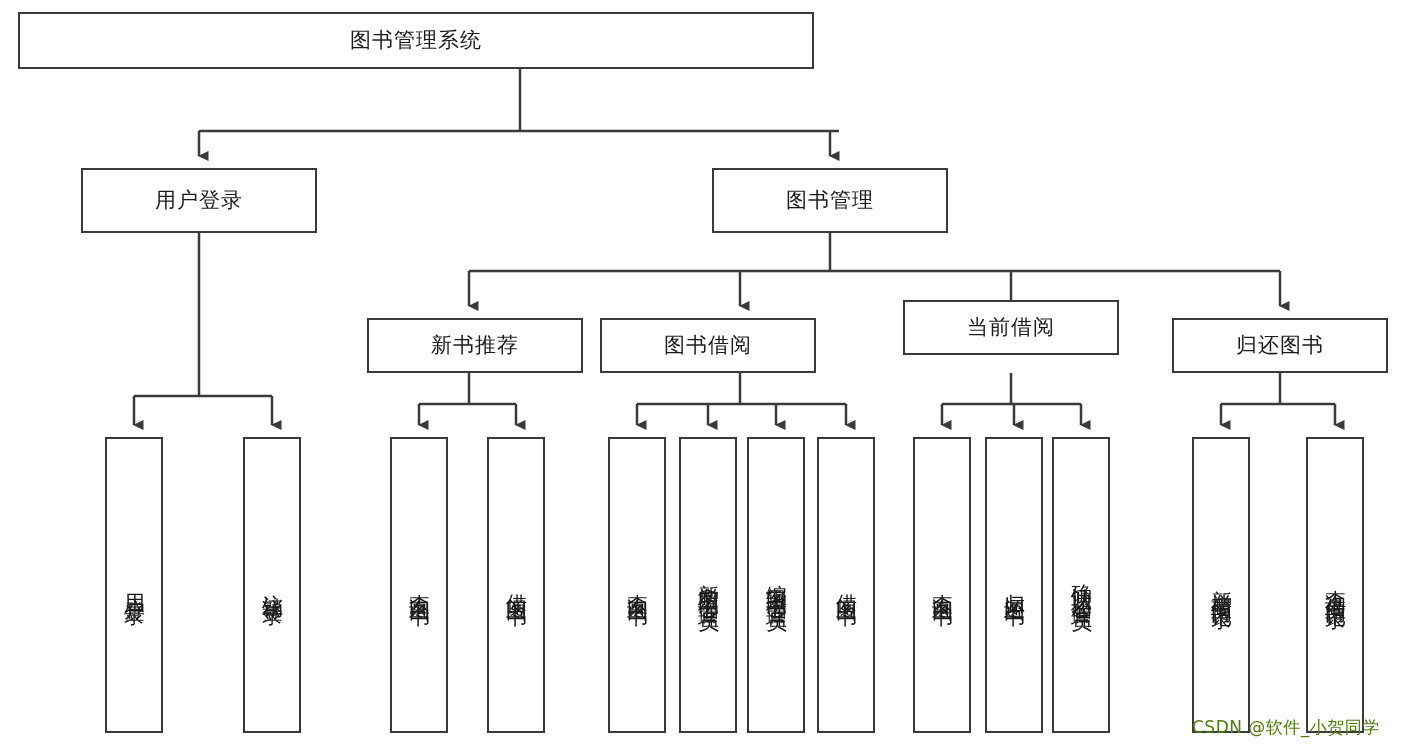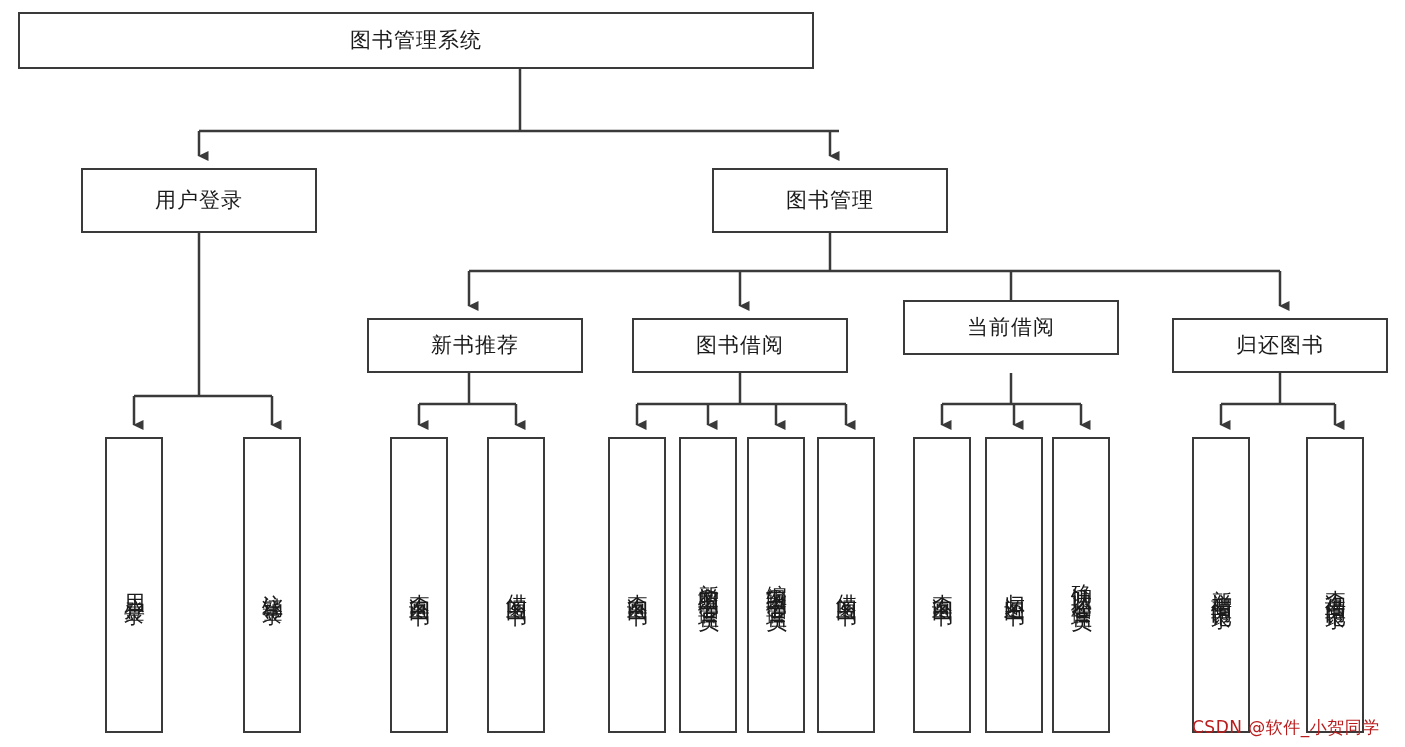--- a/index.html
+++ b/index.html
@@ -49,21 +49,21 @@
     writing-mode:vertical-rl;
     text-orientation:upright;
     white-space:nowrap;
     letter-spacing:4px;
     font-size:21px;
     line-height:1;
   }
   .watermark{
     position:absolute;
     font-size:17px;
-    color:#b91c1c;
+    color:#4d7c0f;
     letter-spacing:0.5px;
     white-space:nowrap;
     z-index:6;
     user-select:none;
   }
 </style>
 </head>
 <body>
 
 <div id="canvas">
@@ -125,21 +125,21 @@
   <div class="node" style="left:81px;top:168px;width:236px;height:65px;">
     <span class="label">用户登录</span>
   </div>
   <div class="node" style="left:712px;top:168px;width:236px;height:65px;">
     <span class="label">图书管理</span>
   </div>
 
   <div class="node" style="left:367px;top:318px;width:216px;height:55px;">
     <span class="label">新书推荐</span>
   </div>
-  <div class="node" style="left:632px;top:318px;width:216px;height:55px;">
+  <div class="node" style="left:600px;top:318px;width:216px;height:55px;">
     <span class="label">图书借阅</span>
   </div>
   <div class="node" style="left:903px;top:300px;width:216px;height:55px;">
     <span class="label">当前借阅</span>
   </div>
   <div class="node" style="left:1172px;top:318px;width:216px;height:55px;">
     <span class="label">归还图书</span>
   </div>
 
   <div class="node vertical" style="left:105px;top:437px;width:58px;height:296px;">

